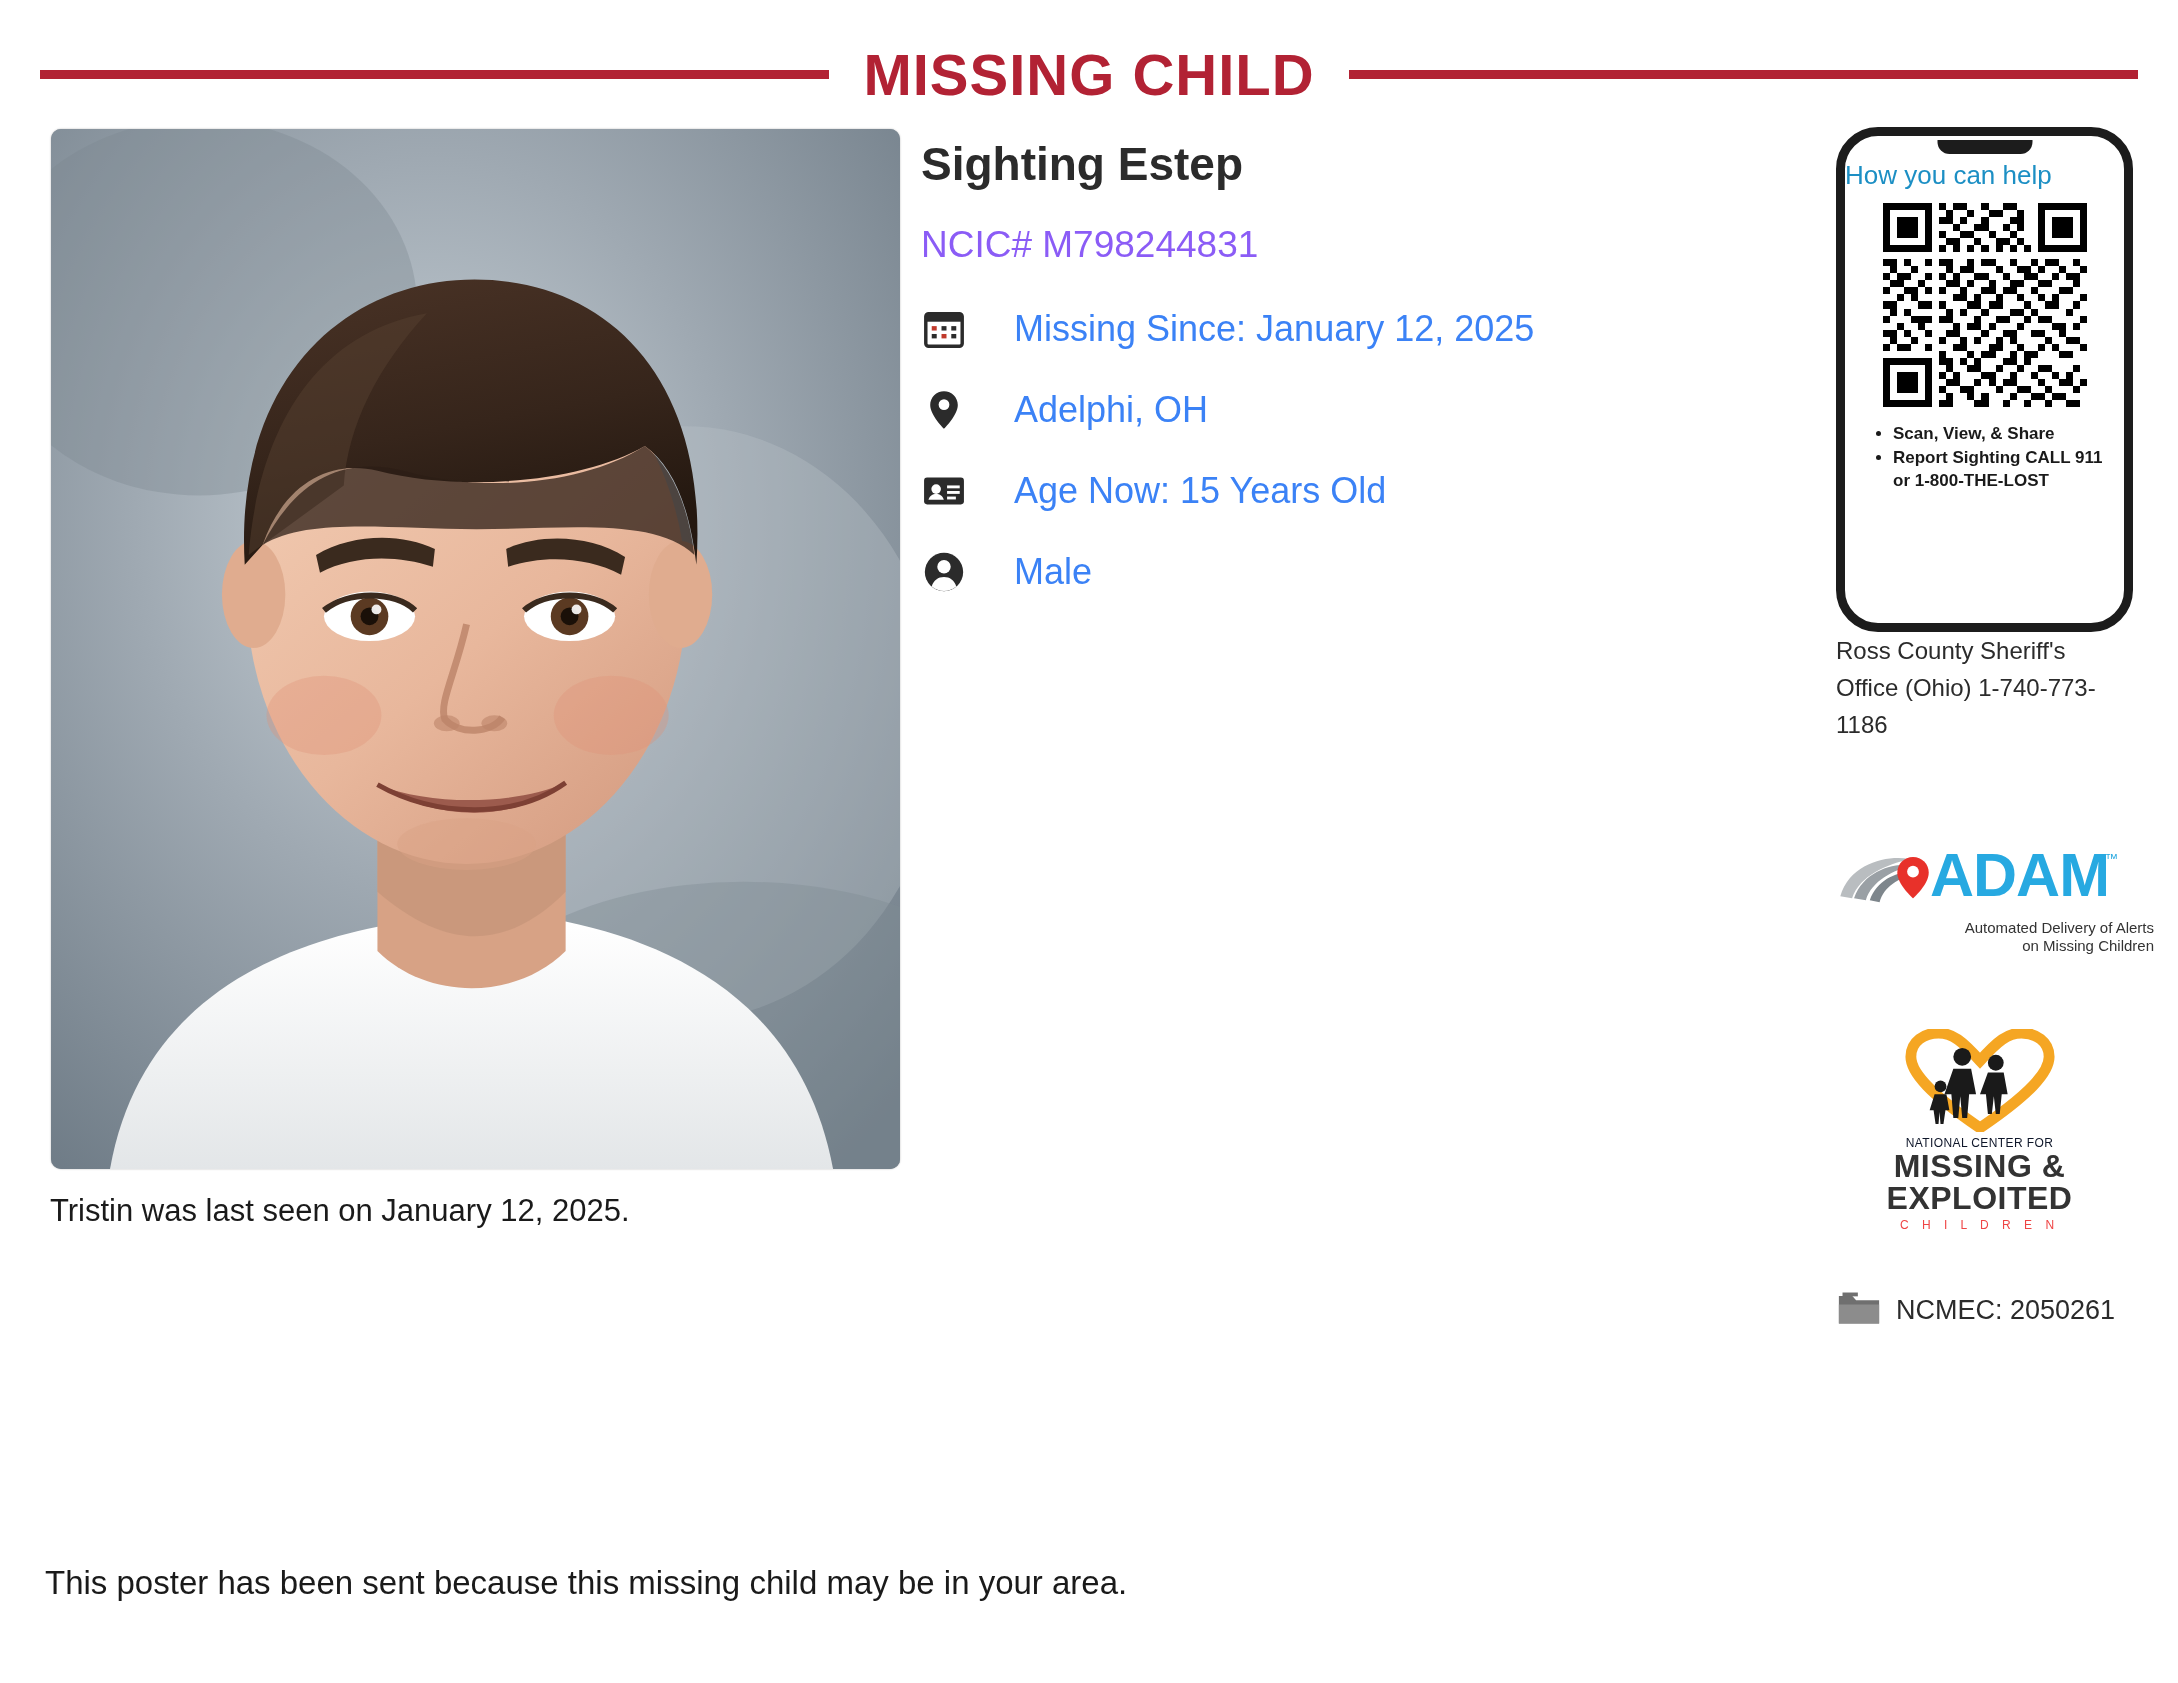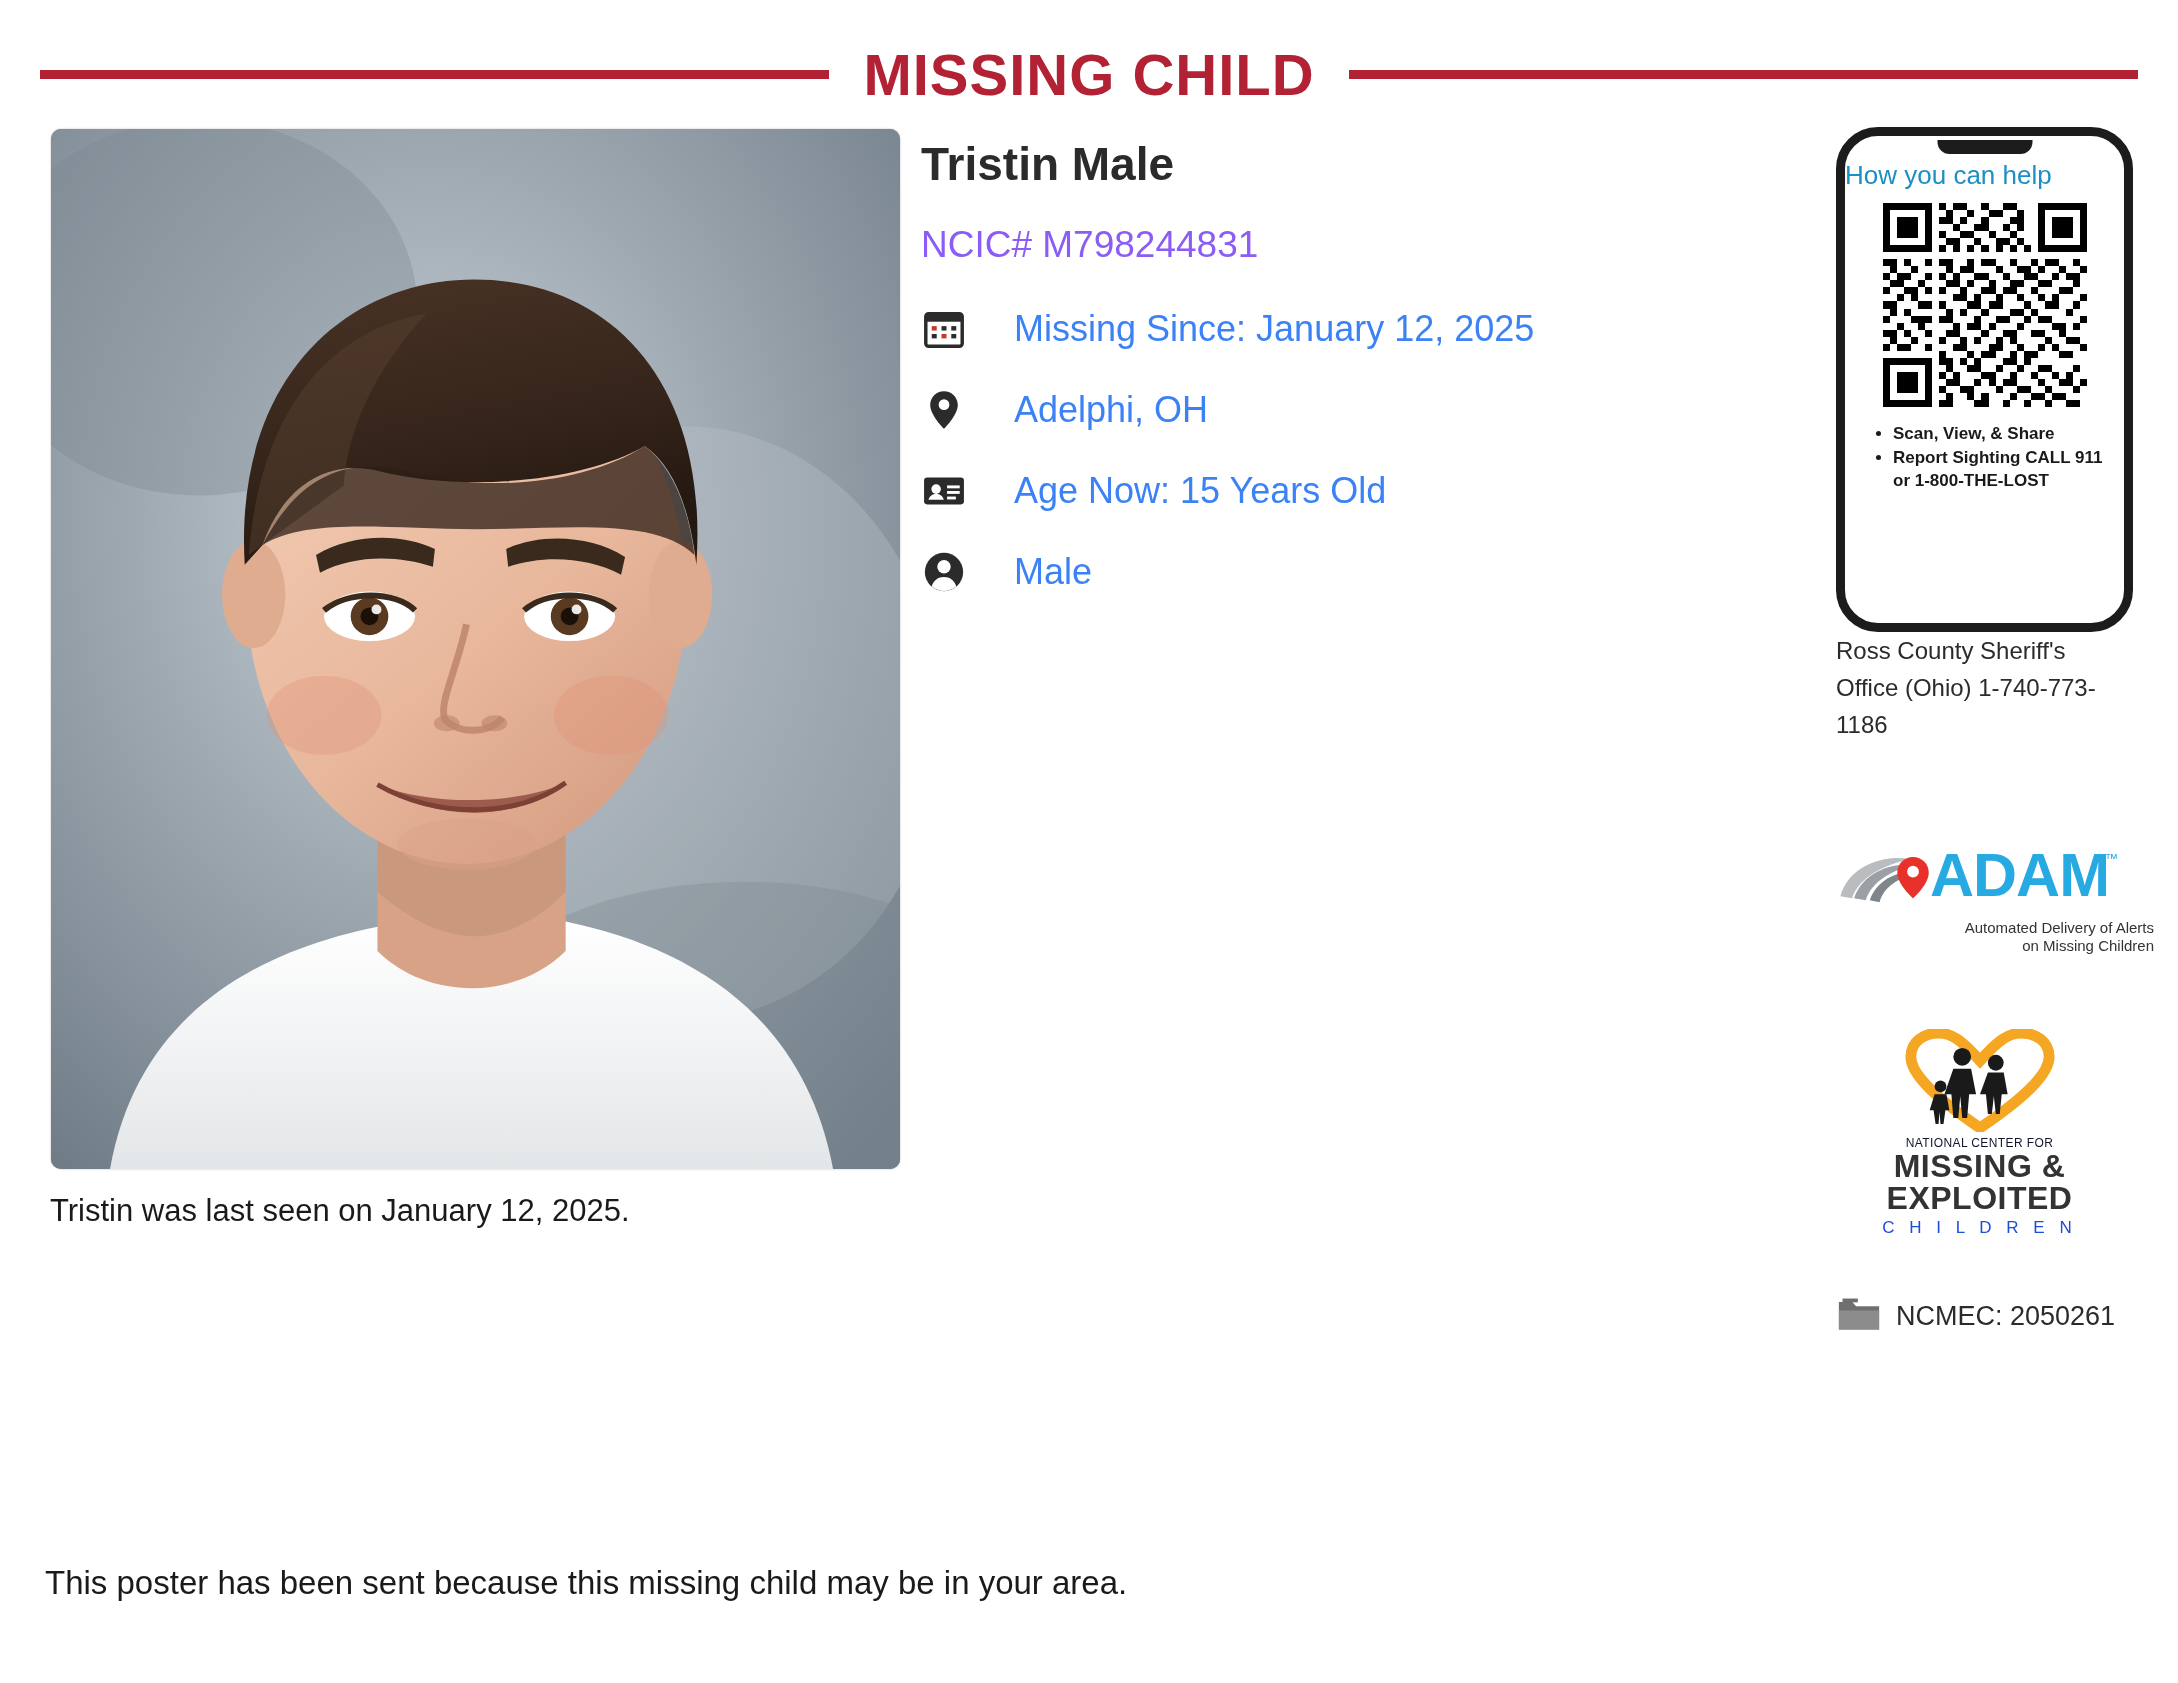--- a/index.html
+++ b/index.html
@@ -210,23 +210,23 @@
     margin-top: 4px;
   }
   .ncmec-big {
     font-size: 32px;
     font-weight: bold;
     color: #333;
     line-height: 1.02;
     letter-spacing: 0.5px;
   }
   .ncmec-children {
-    font-size: 17px;
+    font-size: 12px;
     letter-spacing: 5px;
-    color: #1d4ed8;
+    color: #ef4444;
     margin-top: 3px;
   }
 
   .case-row {
     margin-top: 57px;
     display: flex;
     align-items: center;
     gap: 14px;
   }
   .case-text {
@@ -318,21 +318,21 @@
 
     <ellipse cx="276" cy="592" rx="58" ry="40" fill="#e09279" opacity="0.35"></ellipse>
     <ellipse cx="566" cy="592" rx="58" ry="40" fill="#e09279" opacity="0.35"></ellipse>
 
     <ellipse cx="420" cy="722" rx="70" ry="26" fill="#d9a184" opacity="0.45"></ellipse>
   </svg>
 </div>
 <div class="photo-caption">Tristin was last seen on January 12, 2025.</div>
 
 <div class="details">
-  <h1 class="child-name">Tristin Male</h1>
+  <h1 class="child-name">Sighting Estep</h1>
   <div class="ncic">NCIC# M798244831</div>
 
   <div class="fact-row">
     <div class="fact-icon">
       <svg width="46" height="46" viewBox="0 0 24 24" aria-hidden="true">
         <rect x="2.5" y="4" width="19" height="17" rx="1.5" fill="none" stroke="#2b2b2b" stroke-width="1.8"></rect>
         <rect x="2.5" y="4" width="19" height="4.2" fill="#2b2b2b"></rect>
         <rect x="5.6" y="10.5" width="2.6" height="2.3" fill="#c0392b"></rect>
         <rect x="10.7" y="10.5" width="2.6" height="2.3" fill="#2b2b2b"></rect>
         <rect x="15.8" y="10.5" width="2.6" height="2.3" fill="#2b2b2b"></rect>

